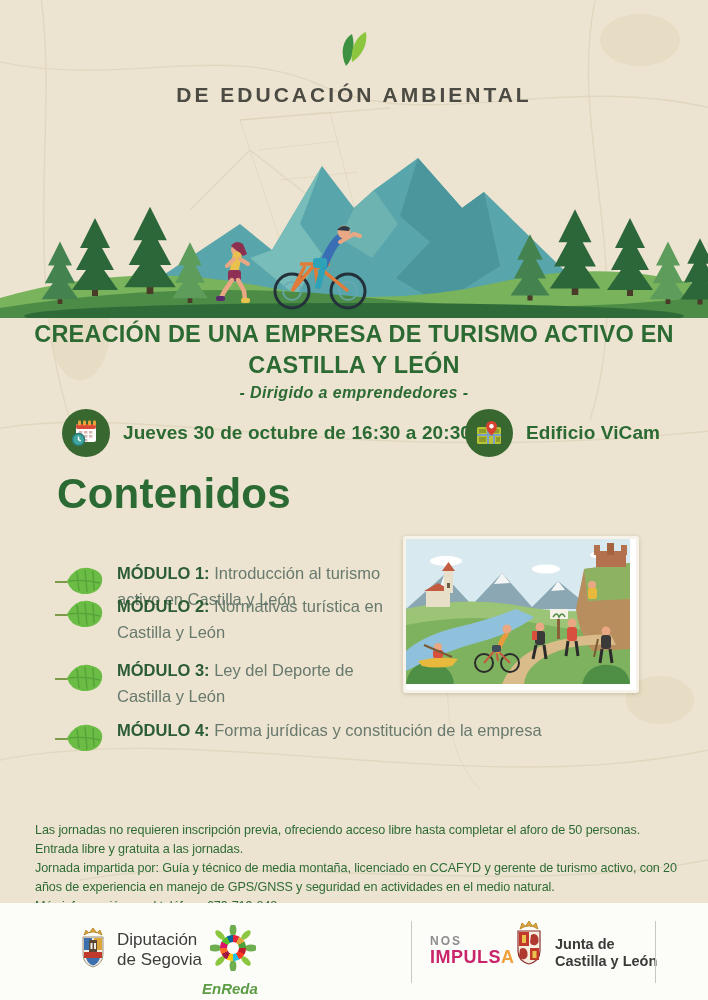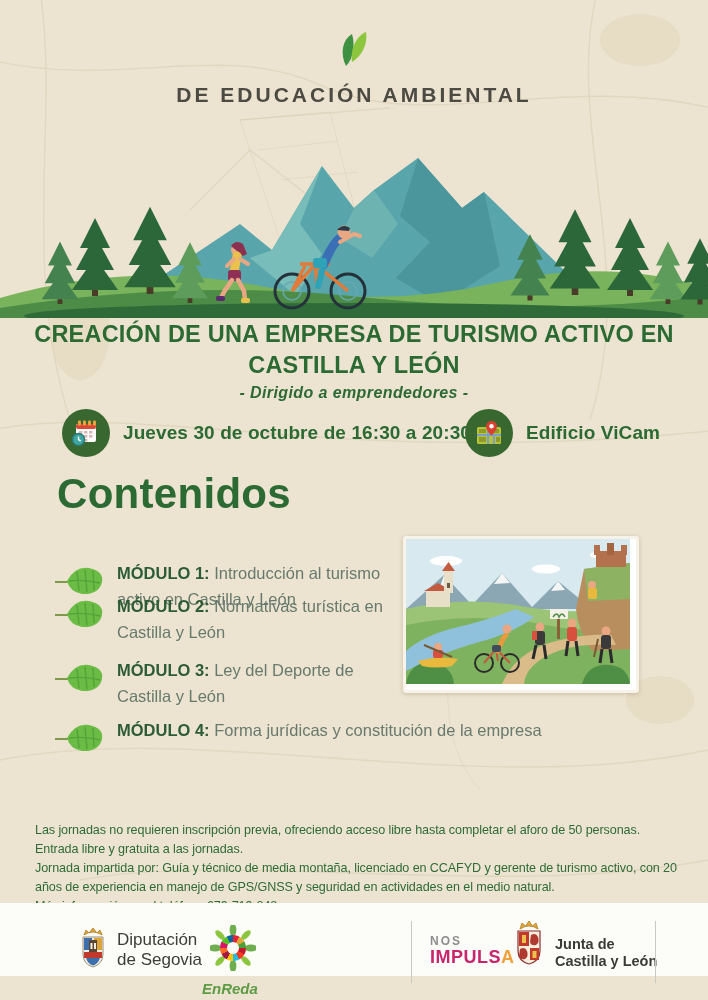--- a/index.html
+++ b/index.html
@@ -45,21 +45,21 @@
   
   .scene-card{position:absolute;top:536px;left:403px;width:230px;height:151px;
     background:#fff;border:3px solid #f7f3e8;border-radius:3px;box-shadow:0 1px 4px rgba(90,70,40,.25);}
   .scene-card svg{display:block;}
 
   
   .notes{position:absolute;top:821px;left:35px;width:652px;color:#2f6b35;
     font-size:12.6px;font-weight:400;line-height:1.5;letter-spacing:-0.1px;}
 
   
-  .footerbar{position:absolute;top:903px;left:0;width:708px;height:73px;background:#fcfcf9;}
+  .footerbar{position:absolute;top:903px;left:0;width:708px;height:97px;background:#fcfcf9;}
   .logo-item{position:absolute;display:flex;align-items:center;gap:9px;}
   .logo-dip{top:24px;left:78px;}
   .logo-enreda{top:22px;left:202px;flex-direction:column;}
   .logo-nos{top:32px;left:430px;}
   .logo-junta{top:16px;left:512px;}
   .logo-lines{font-size:17px;color:#3c3c3a;line-height:1.2;}
   .sep{position:absolute;top:18px;width:1px;height:62px;background:#c9c9c4;}
   .sep1{left:411px;} .sep2{left:655px;}
 
   .enreda-mark{position:relative;width:46px;height:46px;}

